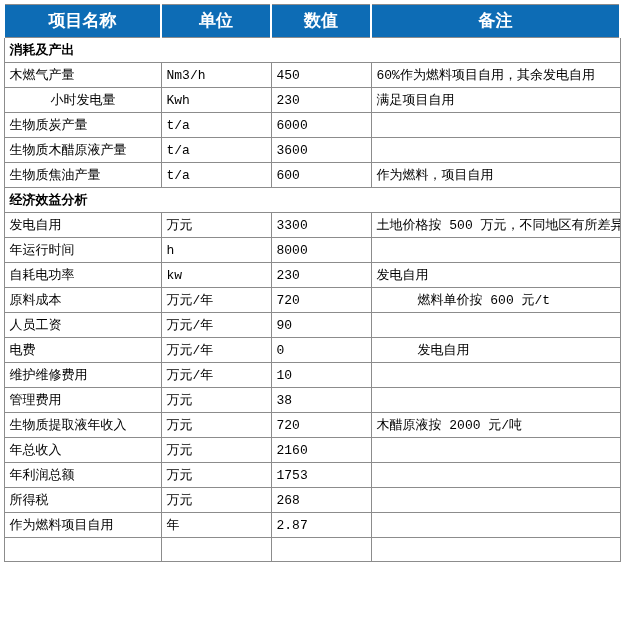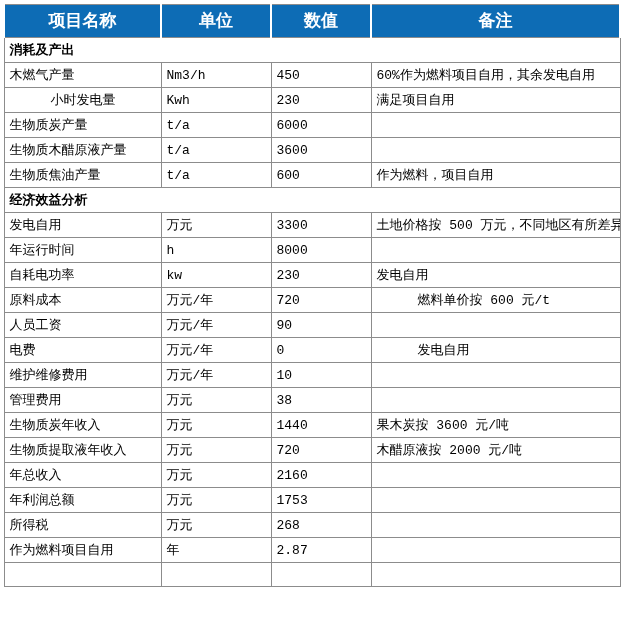--- a/index.html
+++ b/index.html
@@ -157,26 +157,20 @@
         <td>10</td>
         <td></td>
       </tr>
       <tr>
         <td>管理费用</td>
         <td>万元</td>
         <td>38</td>
         <td></td>
       </tr>
       <tr>
-        <td>生物质炭年收入</td>
-        <td>万元</td>
-        <td>1440</td>
-        <td>果木炭按 3600 元/吨</td>
-      </tr>
-      <tr>
         <td>生物质提取液年收入</td>
         <td>万元</td>
         <td>720</td>
         <td>木醋原液按 2000 元/吨</td>
       </tr>
       <tr>
         <td>年总收入</td>
         <td>万元</td>
         <td>2160</td>
         <td></td>

